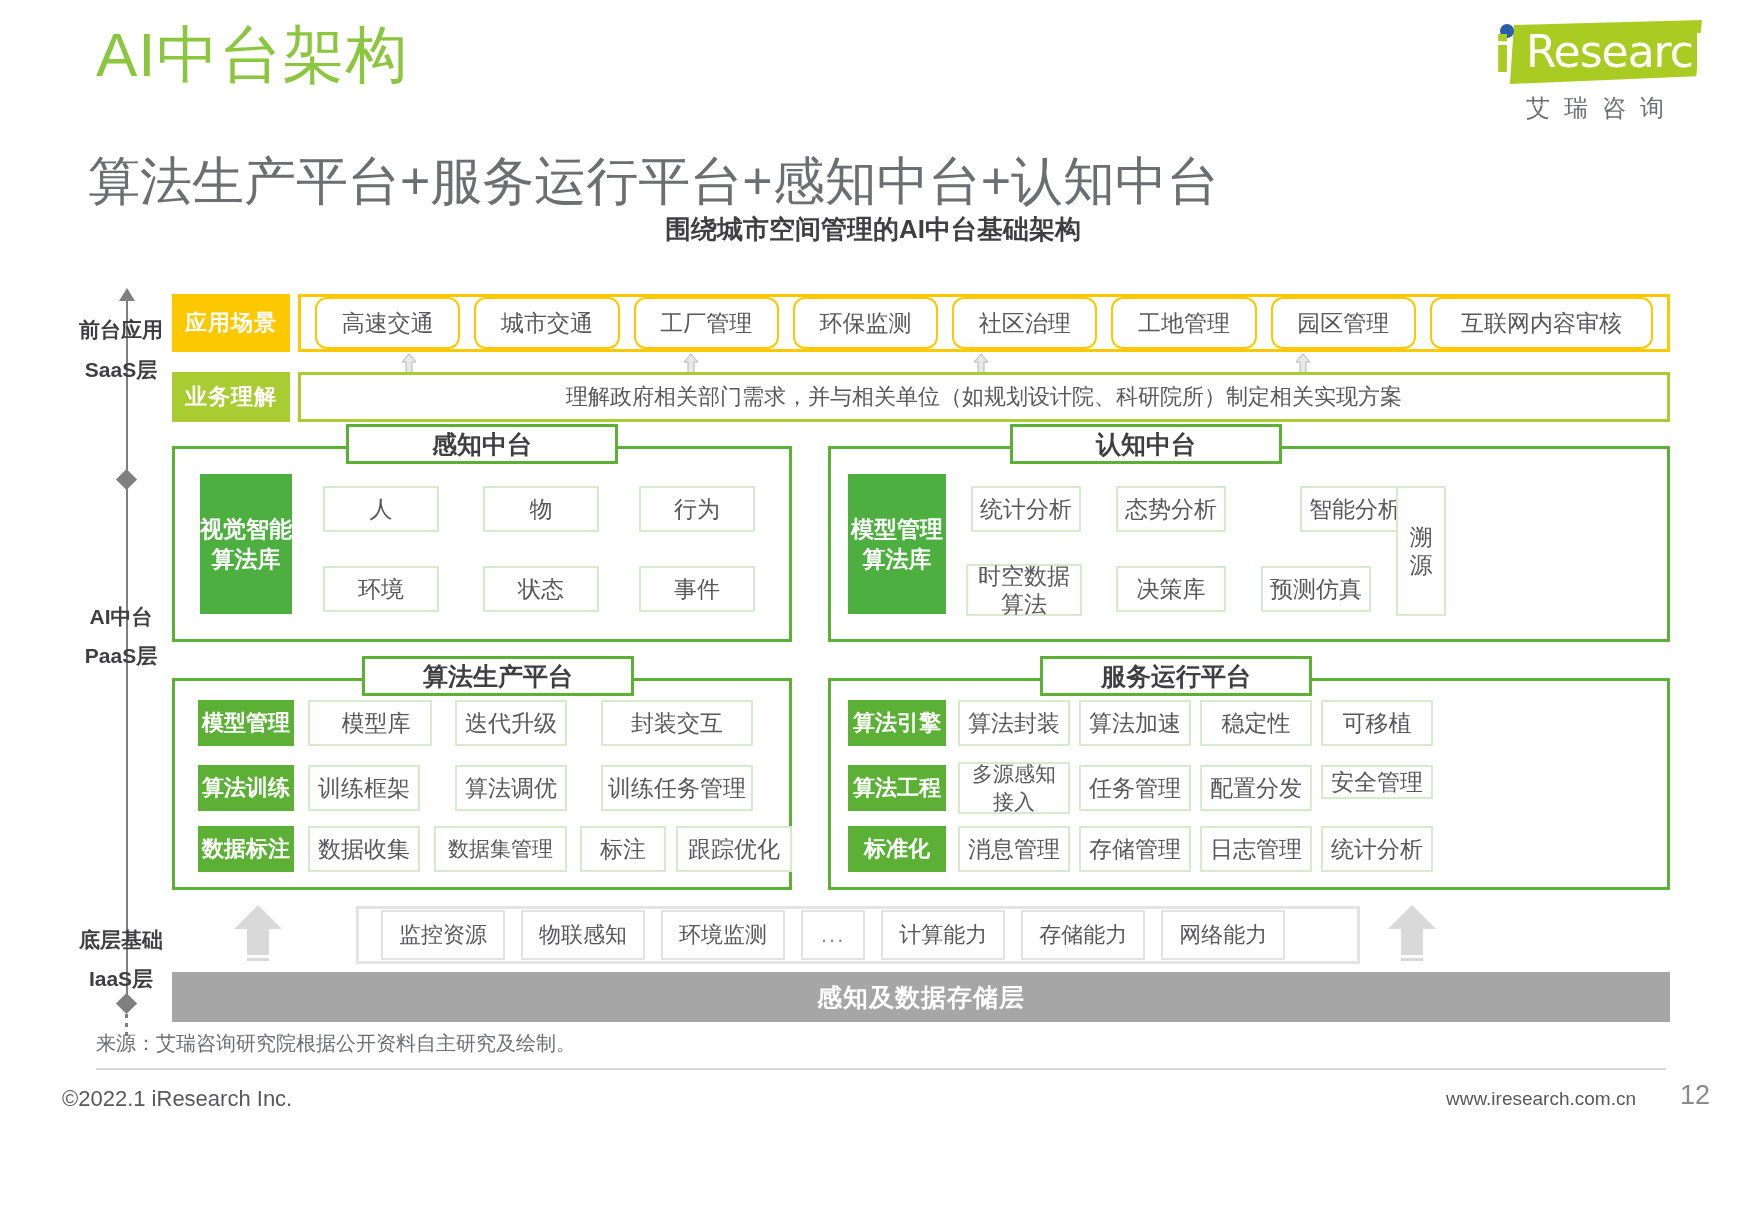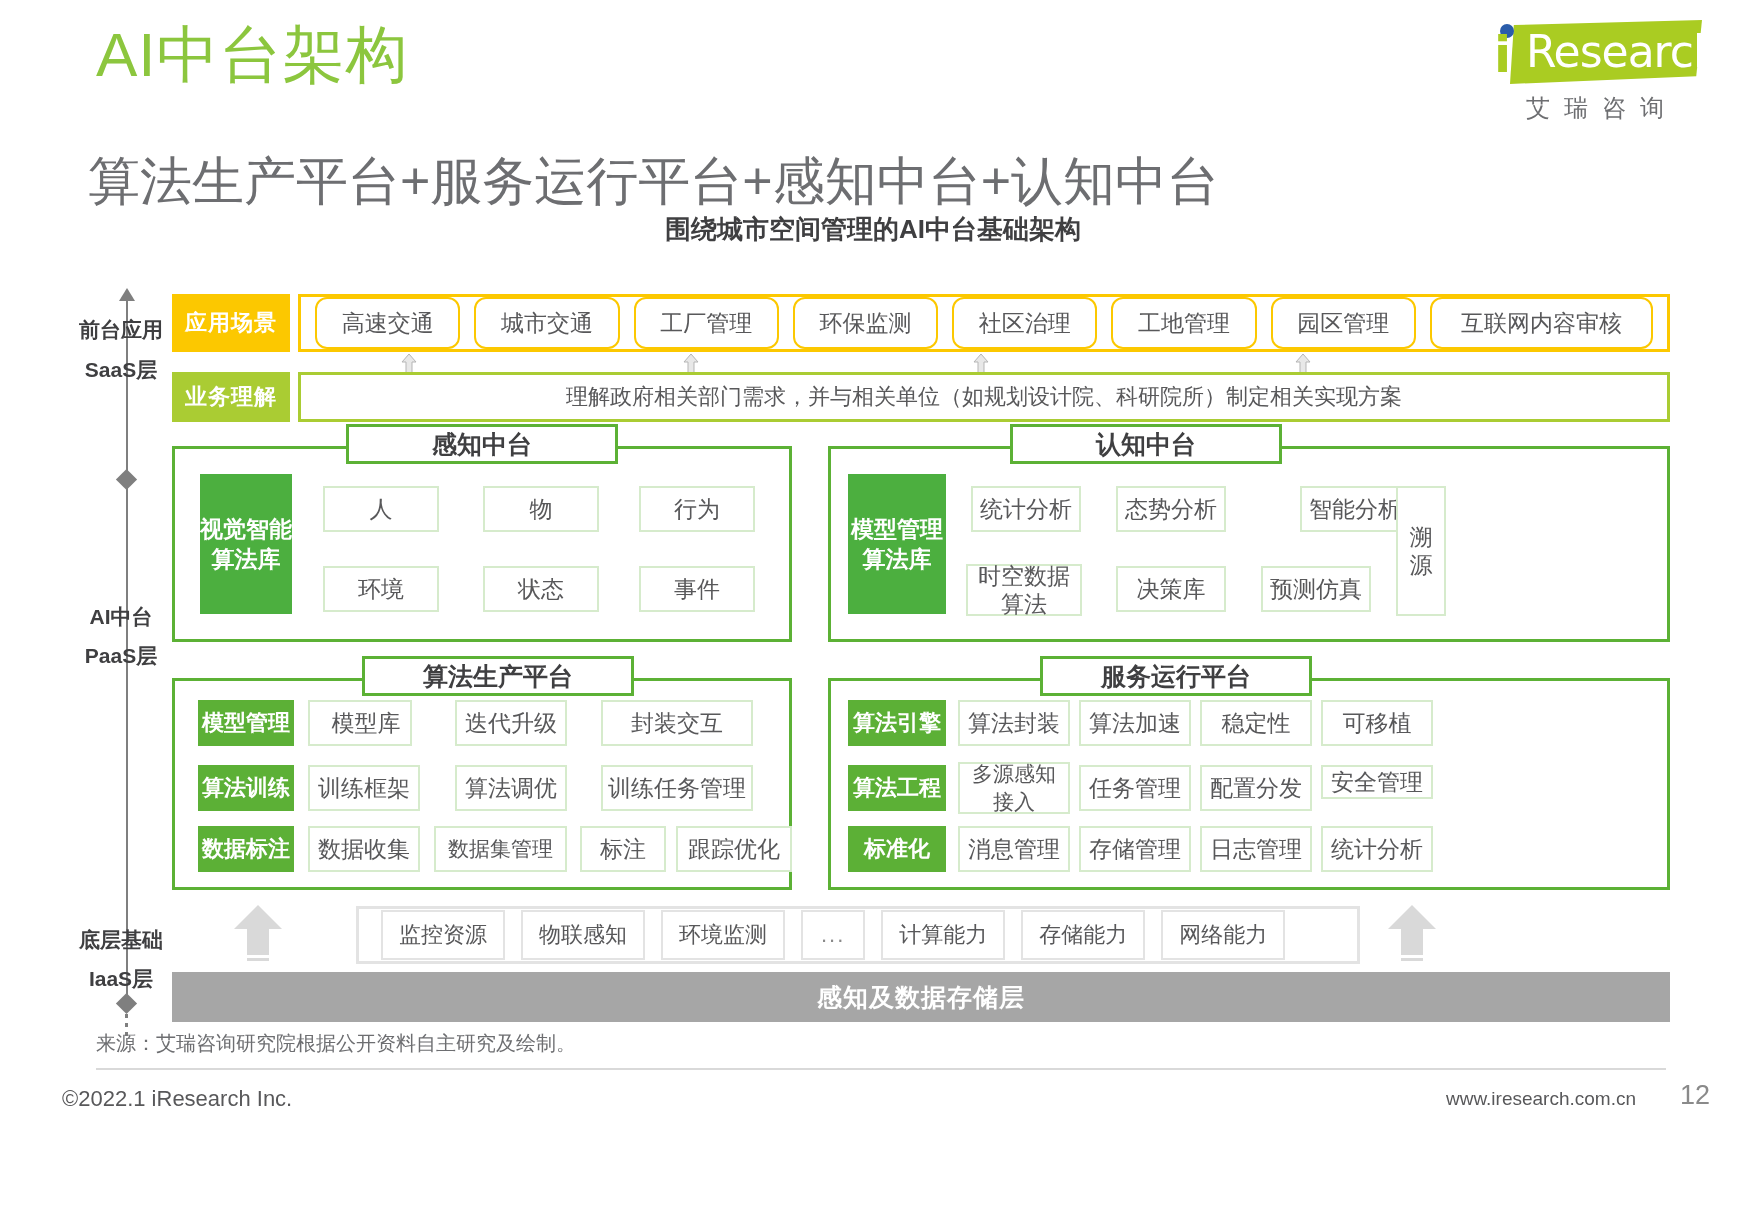--- a/index.html
+++ b/index.html
@@ -255,21 +255,21 @@
 
   <div class="cell" style="left:1396px; top:486px; width:50px; height:130px; flex-direction:column;">
     <span>溯</span>
     <span>源</span>
   </div>
 
   <div class="panel" style="left:172px; top:678px; width:620px; height:212px;"></div>
   <div class="panel-title" style="left:362px; top:656px; width:272px; height:40px;">算法生产平台</div>
 
   <div class="tag-cell" style="left:198px; top:700px; width:96px; height:46px;">模型管理</div>
-  <div class="cell" style="left:308px; top:700px; width:104px; height:46px;padding-left:12px;">模型库</div>
+  <div class="cell" style="left:308px; top:700px; width:124px; height:46px;padding-left:12px;">模型库</div>
   <div class="cell" style="left:455px; top:700px; width:112px; height:46px;">迭代升级</div>
   <div class="cell" style="left:601px; top:700px; width:152px; height:46px;">封装交互</div>
 
   <div class="tag-cell" style="left:198px; top:765px; width:96px; height:46px;">算法训练</div>
   <div class="cell" style="left:308px; top:765px; width:112px; height:46px;">训练框架</div>
   <div class="cell" style="left:455px; top:765px; width:112px; height:46px;">算法调优</div>
   <div class="cell" style="left:601px; top:765px; width:152px; height:46px;">训练任务管理</div>
 
   <div class="tag-cell" style="left:198px; top:826px; width:96px; height:46px;">数据标注</div>
   <div class="cell" style="left:308px; top:826px; width:112px; height:46px;">数据收集</div>

